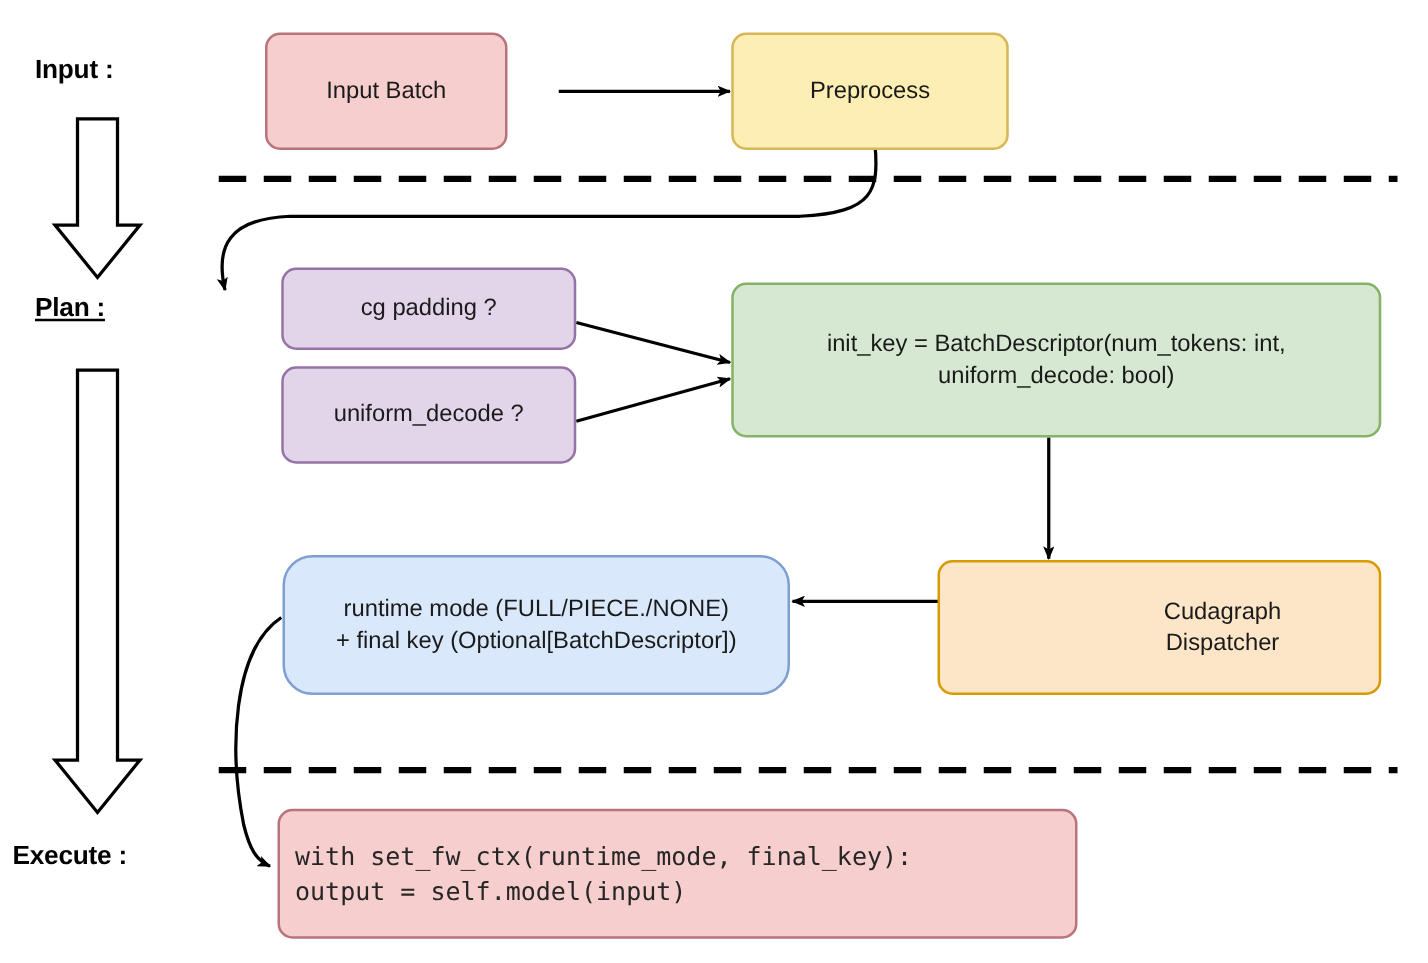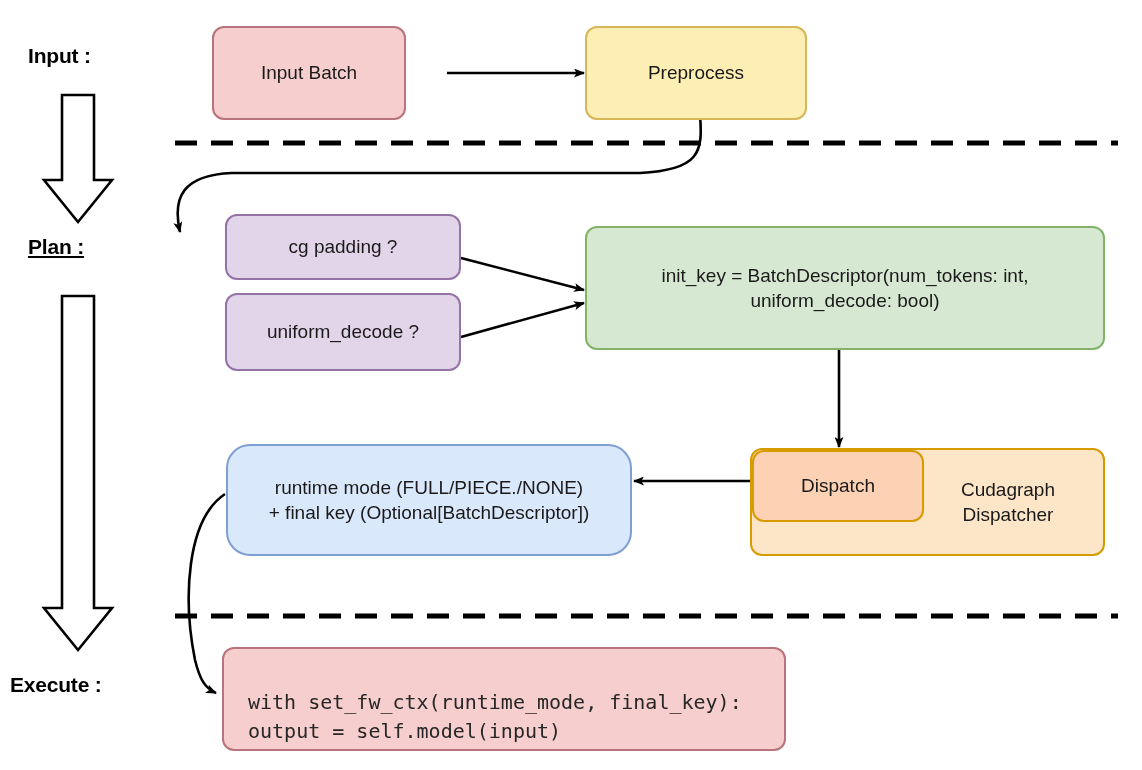--- a/index.html
+++ b/index.html
@@ -120,32 +120,29 @@
 
   <div class="node n-purple" style="left:225px; top:293px; width:236px; height:78px;">
     <span class="txt">uniform_decode ?</span>
   </div>
 
   <div class="node n-green" style="left:585px; top:226px; width:520px; height:124px;">
     <span class="txt">init_key = BatchDescriptor(num_tokens: int,
 uniform_decode: bool)</span>
   </div>
 
-  <div class="node n-orange-outer" style="left:750px; top:448px; width:355px; height:108px; justify-content:flex-end; padding-right:10px;">
+  <div class="node n-orange-outer" style="left:750px; top:448px; width:355px; height:108px; justify-content:flex-end; padding-right:40px;">
     <span class="txt" style="width:170px;">Cudagraph
 Dispatcher</span>
   </div>
 
-  <div class="node n-orange-inner" style="left:752px; top:450px; width:172px; height:72px;">
-    <span class="txt">Dispatch</span>
-  </div>
 
   <div class="node n-blue" style="left:226px; top:444px; width:406px; height:112px;border-radius:24px;">
     <span class="txt">runtime mode (FULL/PIECE./NONE)
 + final key (Optional[BatchDescriptor])</span>
   </div>
 
-  <div class="node n-pink mono" style="left:222px; top:647px; width:564px; height:104px; padding-left:24px;align-items:flex-end;">
+  <div class="node n-pink mono" style="left:222px; top:647px; width:640px; height:104px; padding-left:12px;">
     <span class="txt">with set_fw_ctx(runtime_mode, final_key):
     output = self.model(input)</span>
   </div>
 
 </div>
 
 </body></html>

